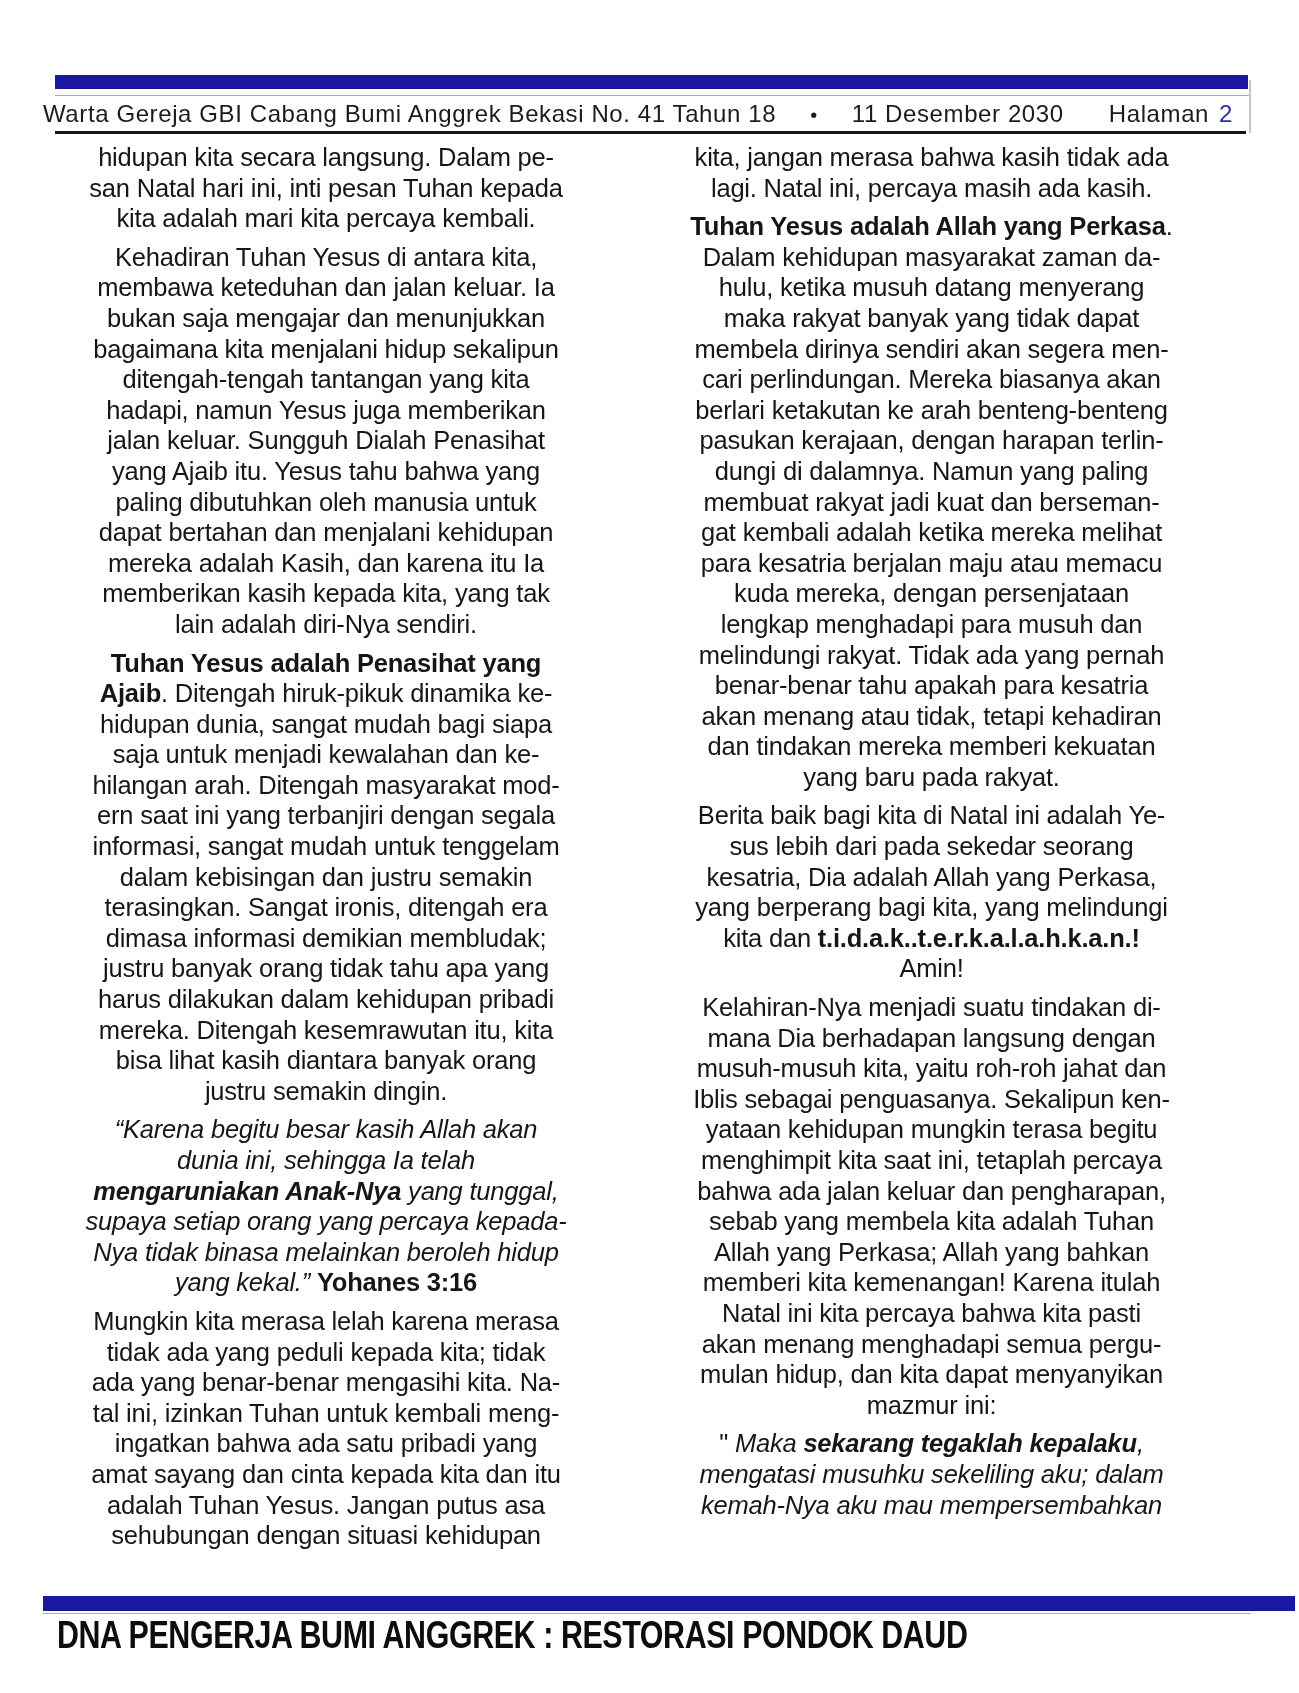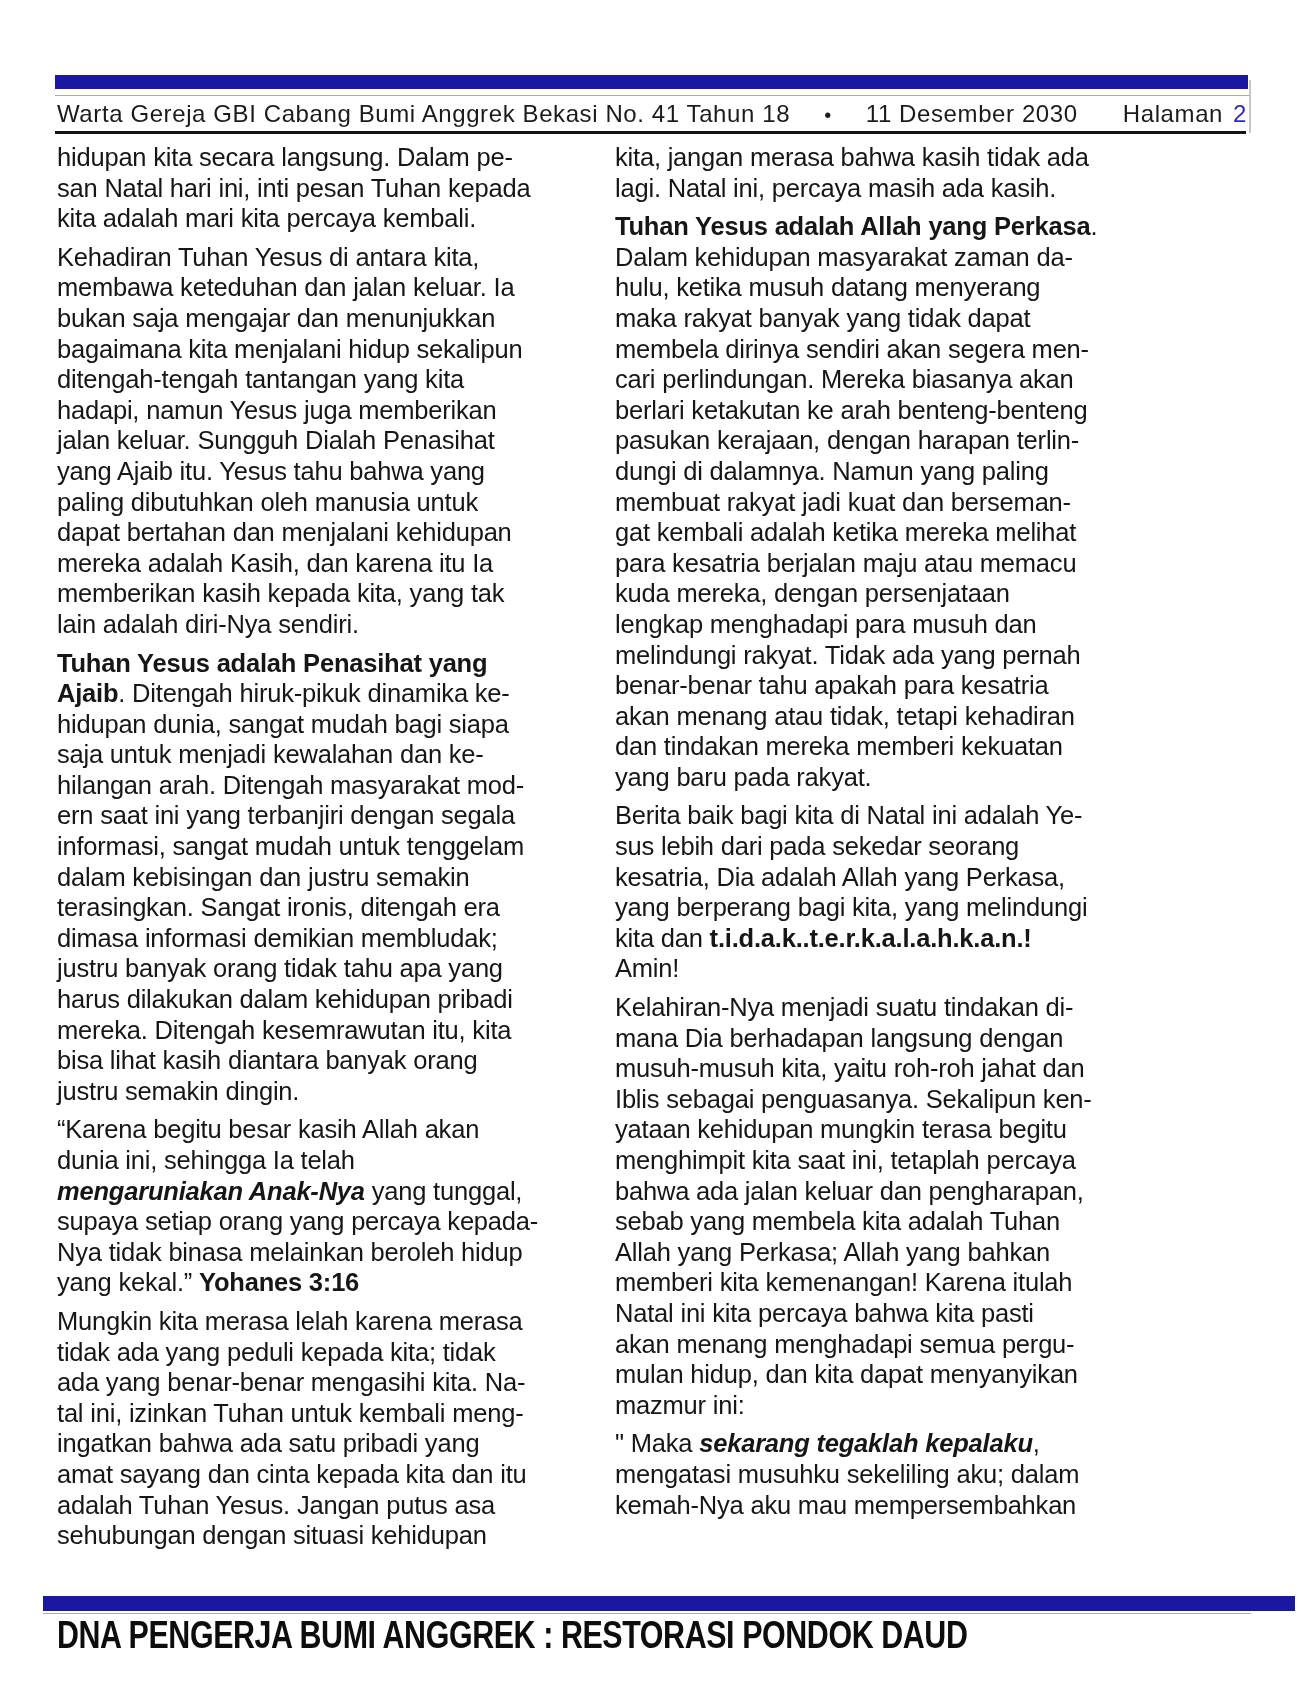--- a/index.html
+++ b/index.html
@@ -18,45 +18,45 @@
   }
   .topbar-underline{
     position:absolute;left:55px;top:95px;width:1196px;height:1px;
     background:#ababab;
   }
   .topbar-sideline{
     position:absolute;left:1249px;top:80px;width:2px;height:53px;
     background:#c6c6c6;
   }
   .header-row{
-    position:absolute;left:57px;top:100px;width:1190px;
+    position:absolute;left:43px;top:100px;width:1190px;
     display:flex;align-items:baseline;
     font-size:24px;letter-spacing:.6px;color:#1b1b1b;
     white-space:nowrap;
   }
   .header-bullet{margin:0 34px;font-size:20px;}
   .header-spacer{flex:1;}
   .page-num{color:#2b2bc4;margin-left:10px;}
   .header-rule{
     position:absolute;left:55px;top:131px;width:1191px;height:3px;
     background:#141414;
   }
   
   .content{
     position:absolute;left:57px;top:142px;width:1191px;
     display:flex;gap:20px;
-    font-size:25.5px;line-height:30.6px;letter-spacing:-0.2px;
+    font-size:25.5px;line-height:30.6px;letter-spacing:-0.2px;text-align:center;
   }
   .col-left{width:538px;}
   .col-right{width:633px;}
   .para{white-space:pre-line;margin:8px 0 0 0;}
   .col-left > .para:first-child, .col-right > .para:first-child{margin-top:0;}
   .head{font-weight:700;}
   .seg-b{font-weight:700;}
-  .seg-i{}
+  .seg-i{font-style:italic;}
   .seg-bi{font-weight:700;font-style:italic;}
   
   .footer-bar{
     position:absolute;left:43px;top:1596px;width:1252px;height:15px;
     background:#1a18a2;
   }
   .footer-underline{
     position:absolute;left:43px;top:1613px;width:1208px;height:1px;
     background:#ababab;
   }

